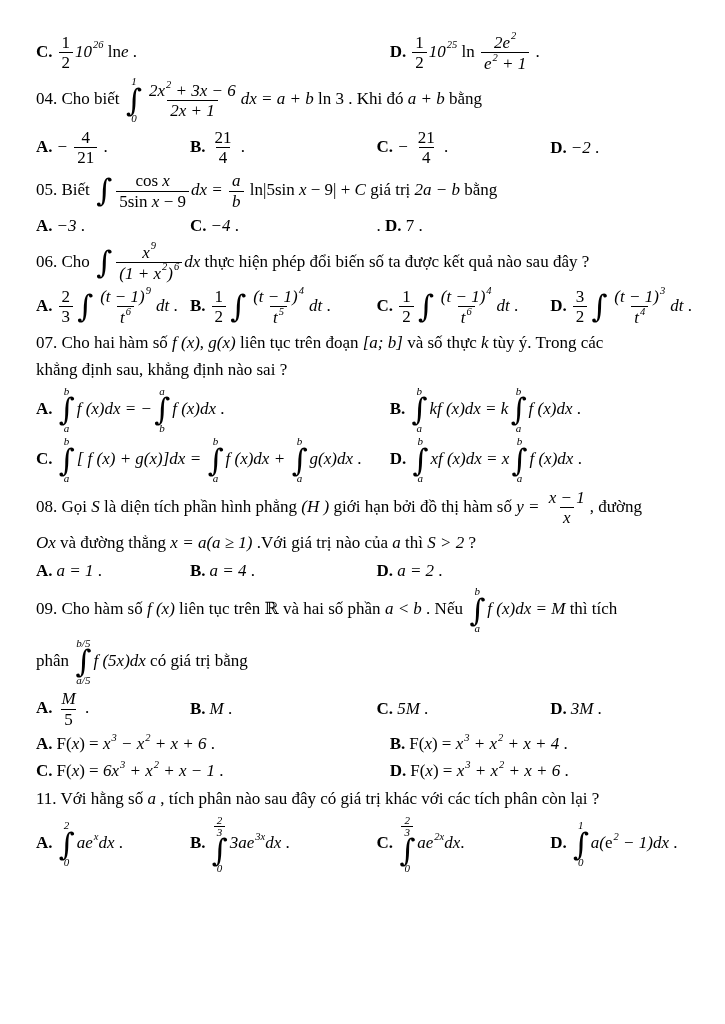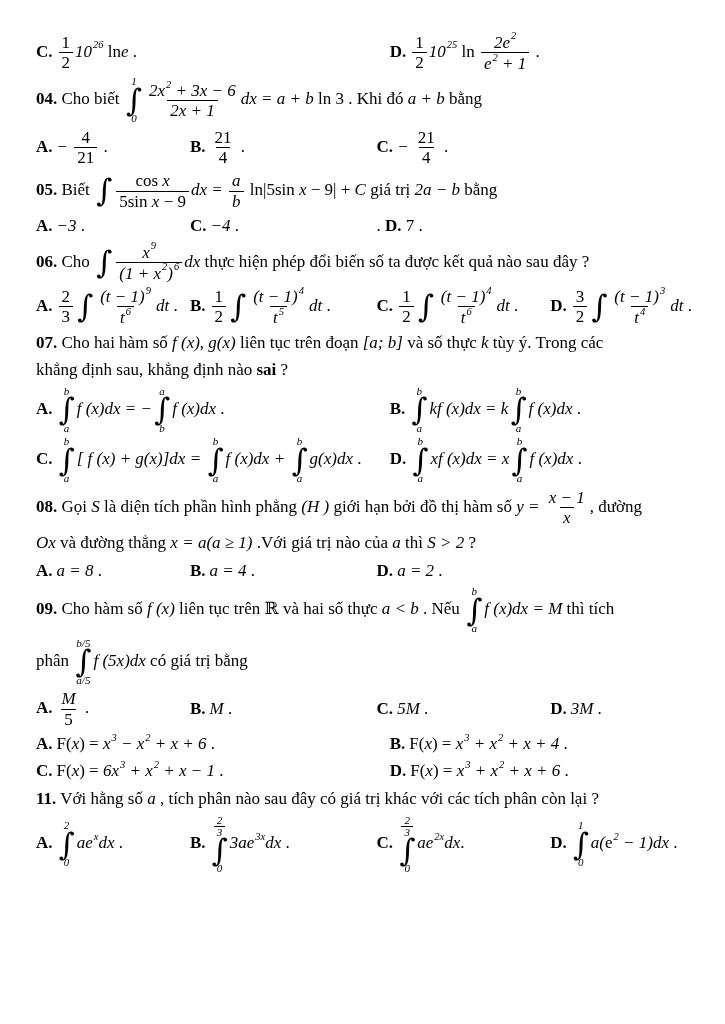--- a/index.html
+++ b/index.html
@@ -8,21 +8,21 @@
     font-family:"Liberation Serif","DejaVu Serif",serif;
     font-size:17px; box-sizing:border-box;
     padding:30px 34px 24px 36px; line-height:1.45;
   }
   .line { margin:3px 0; white-space:nowrap; }
   .opts { display:grid; align-items:center; margin:2px 0; }
   .cols4 { grid-template-columns:23.5% 28.5% 26.5% 21.5%; }
   .cols2 { grid-template-columns:54% 46%; }
   .opt { white-space:nowrap; }
   .optlabel { font-weight:bold; padding-right:4px; }
-  .bold { font-weight:bold; }
+  .bold { font-weight:normal; }
   .math { font-style:italic; }
   sup.sp { font-size:0.62em; font-style:italic; position:relative; top:-0.15em; margin-left:1px; }
   .frac {
     display:inline-flex; flex-direction:column; align-items:center;
     vertical-align:middle; margin:0 2px; line-height:1.15; text-align:center;
   }
   .num,.den { display:block; padding:0 3px; }
   .den { border-top:1.3px solid #000; }
   .intw {
     display:inline-flex; flex-direction:column; align-items:center;
@@ -64,20 +64,21 @@
             <span class="den"><span>21</span></span>
           </span><span> .</span></span></span>
       <span class="opt"><span class="optlabel">B.</span><span class="optbody"><span class="frac">
             <span class="num"><span>21</span></span>
             <span class="den"><span>4</span></span>
           </span><span> .</span></span></span>
       <span class="opt"><span class="optlabel">C.</span><span class="optbody"><span class="math">− </span><span class="frac">
             <span class="num"><span>21</span></span>
             <span class="den"><span>4</span></span>
           </span><span> .</span></span></span>
+      <span class="opt"><span class="optlabel">D.</span><span class="optbody"><span class="math">−2</span><span> .</span></span></span>
     </div>
     <div class="line"><span class="bold">05.</span><span> Biết </span><span class="intw">
         <span class="isign">∫</span>
       </span><span class="frac">
         <span class="num"><span>cos </span><span class="math">x</span></span>
         <span class="den"><span>5sin </span><span class="math">x</span><span> − 9</span></span>
       </span><span class="math">dx = </span><span class="frac">
         <span class="num"><span class="math">a</span></span>
         <span class="den"><span class="math">b</span></span>
       </span><span> ln|5sin </span><span class="math">x</span><span> − 9| + </span><span class="math">C</span><span> giá trị </span><span class="math">2a − b</span><span> bằng</span></div>
@@ -175,25 +176,25 @@
             <span class="isign">∫</span>
             <span class="lim"><span class="math">a</span></span>
           </span><span class="math">f (x)dx</span><span> .</span></span></span>
     </div>
     <div class="line"><span class="bold">08.</span><span> Gọi </span><span class="math">S</span><span> là diện tích phần hình phẳng </span><span class="math">(H )</span><span> giới hạn bởi đồ thị  hàm số </span><span class="math">y = </span><span class="frac">
         <span class="num"><span class="math">x − 1</span></span>
         <span class="den"><span class="math">x</span></span>
       </span><span>, đường</span></div>
     <div class="line"><span class="math">Ox</span><span> và đường thẳng </span><span class="math">x = a(a ≥ 1)</span><span> .Với giá trị nào của </span><span class="math">a</span><span> thì </span><span class="math">S &gt; 2</span><span> ?</span></div>
     <div class="opts cols4">
-      <span class="opt"><span class="optlabel">A.</span><span class="optbody"><span class="math">a = 8</span><span> .</span></span></span>
+      <span class="opt"><span class="optlabel">A.</span><span class="optbody"><span class="math">a = 1</span><span> .</span></span></span>
       <span class="opt"><span class="optlabel">B.</span><span class="optbody"><span class="math">a = 4</span><span> .</span></span></span>
       <span class="opt"><span class="optlabel">D.</span><span class="optbody"><span class="math">a = 2</span><span> .</span></span></span>
     </div>
-    <div class="line"><span class="bold">09.</span><span> Cho hàm số </span><span class="math">f (x)</span><span> liên tục trên ℝ và hai số thực </span><span class="math">a &lt; b</span><span> . Nếu </span><span class="intw">
+    <div class="line"><span class="bold">09.</span><span> Cho hàm số </span><span class="math">f (x)</span><span> liên tục trên ℝ và hai số phần </span><span class="math">a &lt; b</span><span> . Nếu </span><span class="intw">
         <span class="lim"><span class="math">b</span></span>
         <span class="isign">∫</span>
         <span class="lim"><span class="math">a</span></span>
       </span><span class="math">f (x)dx = M</span><span> thì tích</span></div>
     <div class="line"><span>phân </span><span class="intw">
         <span class="lim"><span class="math">b/5</span></span>
         <span class="isign">∫</span>
         <span class="lim"><span class="math">a/5</span></span>
       </span><span class="math">f (5x)dx</span><span> có giá trị bằng</span></div>
     <div class="opts cols4">

